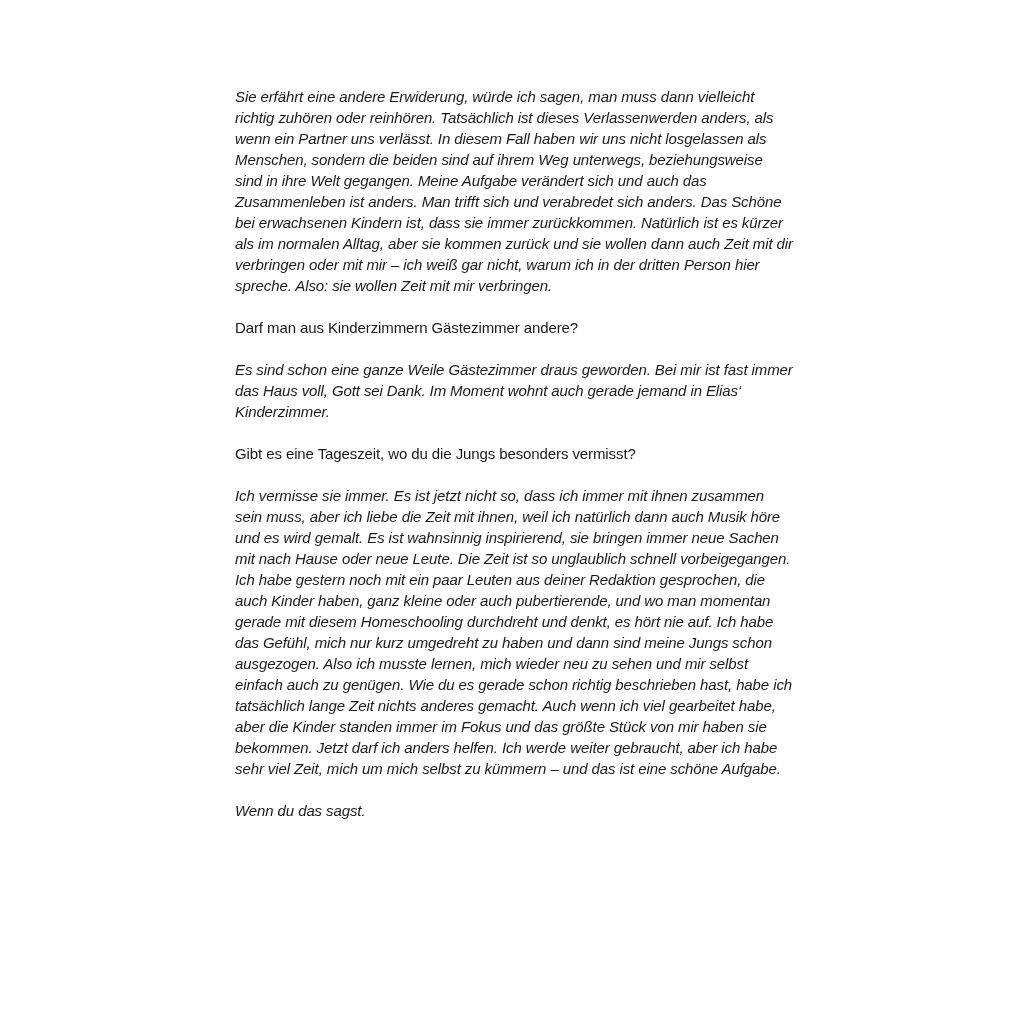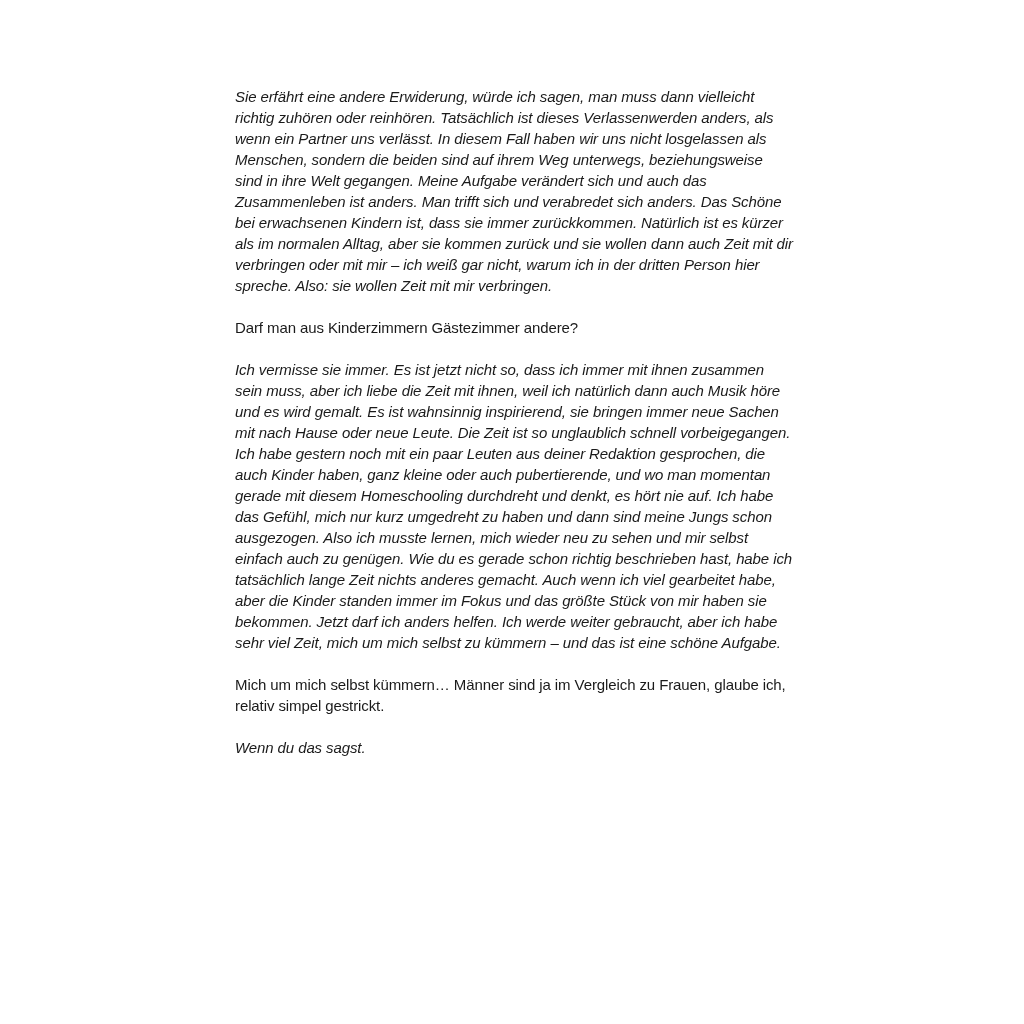--- a/index.html
+++ b/index.html
@@ -43,17 +43,18 @@
     font-style: normal;
   }
 </style>
 </head>
 <body>
 
 <div class="page">
   <div class="text-column">
     <p class="para answer">Sie erfährt eine andere Erwiderung, würde ich sagen, man muss dann vielleicht richtig zuhören oder reinhören. Tatsächlich ist dieses Verlassenwerden anders, als wenn ein Partner uns verlässt. In diesem Fall haben wir uns nicht losgelassen als Menschen, sondern die beiden sind auf ihrem Weg unterwegs, beziehungsweise sind in ihre Welt gegangen. Meine Aufgabe verändert sich und auch das Zusammenleben ist anders. Man trifft sich und verabredet sich anders. Das Schöne bei erwachsenen Kindern ist, dass sie immer zurückkommen. Natürlich ist es kürzer als im normalen Alltag, aber sie kommen zurück und sie wollen dann auch Zeit mit dir verbringen oder mit mir – ich weiß gar nicht, warum ich in der dritten Person hier spreche. Also: sie wollen Zeit mit mir verbringen.</p>
     <p class="para question">Darf man aus Kinderzimmern Gästezimmer andere?</p>
+    <p class="para answer">Es sind schon eine ganze Weile Gästezimmer draus geworden. Bei mir ist fast immer das Haus voll, Gott sei Dank. Im Moment wohnt auch gerade jemand in Elias‘ Kinderzimmer.</p>
+    <p class="para question">Gibt es eine Tageszeit, wo du die Jungs besonders vermisst?</p>
     <p class="para answer">Ich vermisse sie immer. Es ist jetzt nicht so, dass ich immer mit ihnen zusammen sein muss, aber ich liebe die Zeit mit ihnen, weil ich natürlich dann auch Musik höre und es wird gemalt. Es ist wahnsinnig inspirierend, sie bringen immer neue Sachen mit nach Hause oder neue Leute. Die Zeit ist so unglaublich schnell vorbeigegangen. Ich habe gestern noch mit ein paar Leuten aus deiner Redaktion gesprochen, die auch Kinder haben, ganz kleine oder auch pubertierende, und wo man momentan gerade mit diesem Homeschooling durchdreht und denkt, es hört nie auf. Ich habe das Gefühl, mich nur kurz umgedreht zu haben und dann sind meine Jungs schon ausgezogen. Also ich musste lernen, mich wieder neu zu sehen und mir selbst einfach auch zu genügen. Wie du es gerade schon richtig beschrieben hast, habe ich tatsächlich lange Zeit nichts anderes gemacht. Auch wenn ich viel gearbeitet habe, aber die Kinder standen immer im Fokus und das größte Stück von mir haben sie bekommen. Jetzt darf ich anders helfen. Ich werde weiter gebraucht, aber ich habe sehr viel Zeit, mich um mich selbst zu kümmern – und das ist eine schöne Aufgabe.</p>
-    <p class="para question">Mich um mich selbst kümmern… Männer sind ja im Vergleich zu Frauen, glaube ich, relativ simpel gestrickt.</p>
     <p class="para answer">Wenn du das sagst.</p>
   </div>
 </div>
 
 </body></html>

